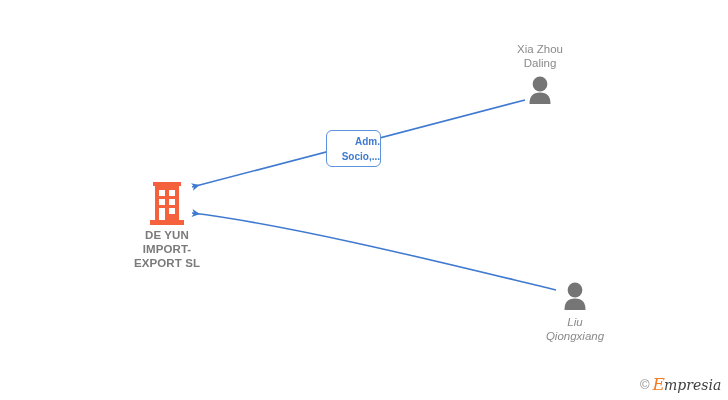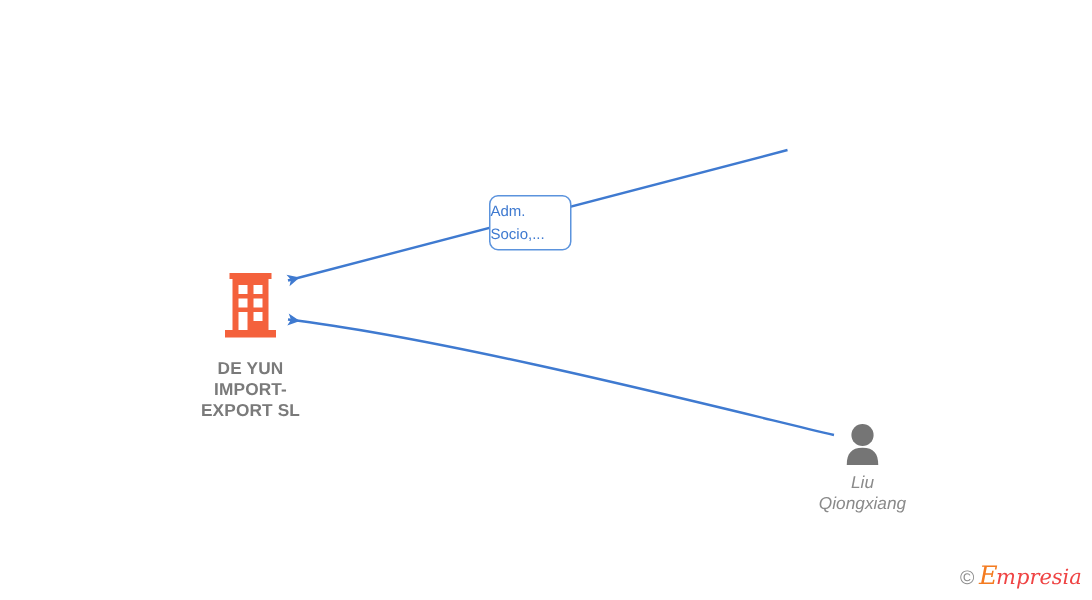--- a/index.html
+++ b/index.html
@@ -31,21 +31,21 @@
     left: 108px;
     top: 182px;
     width: 118px;
     text-align: center;
   }
   .building-icon {
     display: block;
     margin: 0 auto;
   }
   .company-label {
-    margin-top: 13px;
+    margin-top: 2px;
     font-size: 11.5px;
     font-weight: bold;
     line-height: 14px;
     color: #7a7a7a;
     letter-spacing: 0.1px;
   }
 
   
   .person-node {
     position: absolute;
@@ -80,22 +80,23 @@
   
   .rel-box {
     position: absolute;
     box-sizing: border-box;
     background: #ffffff;
     border: 1px solid #5b93dd;
     border-radius: 6px;
     color: #3f7ad0;
     font-size: 10px;
     line-height: 15px;
-    text-align: left;
+    text-align: right;
     padding-top: 3px;
+    font-weight: bold;
   }
   .rel-box .rel-line {
     display: block;
     white-space: nowrap;
   }
   #rel-adm {
     left: 326px;
     top: 130px;
     width: 55px;
     height: 37px;
@@ -126,21 +127,21 @@
     font-family: "DejaVu Serif", serif;
     font-style: italic;
     font-size: 17px;
     color: #f47b20;
     line-height: 1;
   }
   .wm-rest {
     font-family: "DejaVu Serif", serif;
     font-style: italic;
     font-size: 14px;
-    color: #ef4444;
+    color: #404040;
     line-height: 1;
     margin-left: -1px;
   }
 </style>
 </head>
 <body>
 
 <div id="canvas">
 
   <svg id="edges" viewBox="0 0 728 400" xmlns="http://www.w3.org/2000/svg">
@@ -165,20 +166,30 @@
       <rect x="9" y="26" width="6" height="12" fill="#ffffff"></rect>
       <rect x="19" y="26" width="6" height="6" fill="#ffffff"></rect>
     </svg>
     <div class="company-label">
       <span>DE YUN</span><br>
       <span>IMPORT-</span><br>
       <span>EXPORT SL</span>
     </div>
   </div>
 
+  <div class="person-node top">
+    <div class="person-label">
+      <span>Xia Zhou</span><br>
+      <span>Daling</span>
+    </div>
+    <svg class="avatar-icon" width="32" height="28" viewBox="0 0 32 28" xmlns="http://www.w3.org/2000/svg">
+      <circle cx="16" cy="8" r="7.4" fill="#757575"></circle>
+      <path d="M16,16.5 C23.5,16.5 26.5,20.5 26.5,28 L5.5,28 C5.5,20.5 8.5,16.5 16,16.5 Z" fill="#757575"></path>
+    </svg>
+  </div>
 
   <div class="person-node bottom">
     <svg class="avatar-icon" width="32" height="28" viewBox="0 0 32 28" xmlns="http://www.w3.org/2000/svg">
       <circle cx="16" cy="8" r="7.4" fill="#757575"></circle>
       <path d="M16,16.5 C23.5,16.5 26.5,20.5 26.5,28 L5.5,28 C5.5,20.5 8.5,16.5 16,16.5 Z" fill="#757575"></path>
     </svg>
     <div class="person-label">
       <span>Liu</span><br>
       <span>Qiongxiang</span>
     </div>

